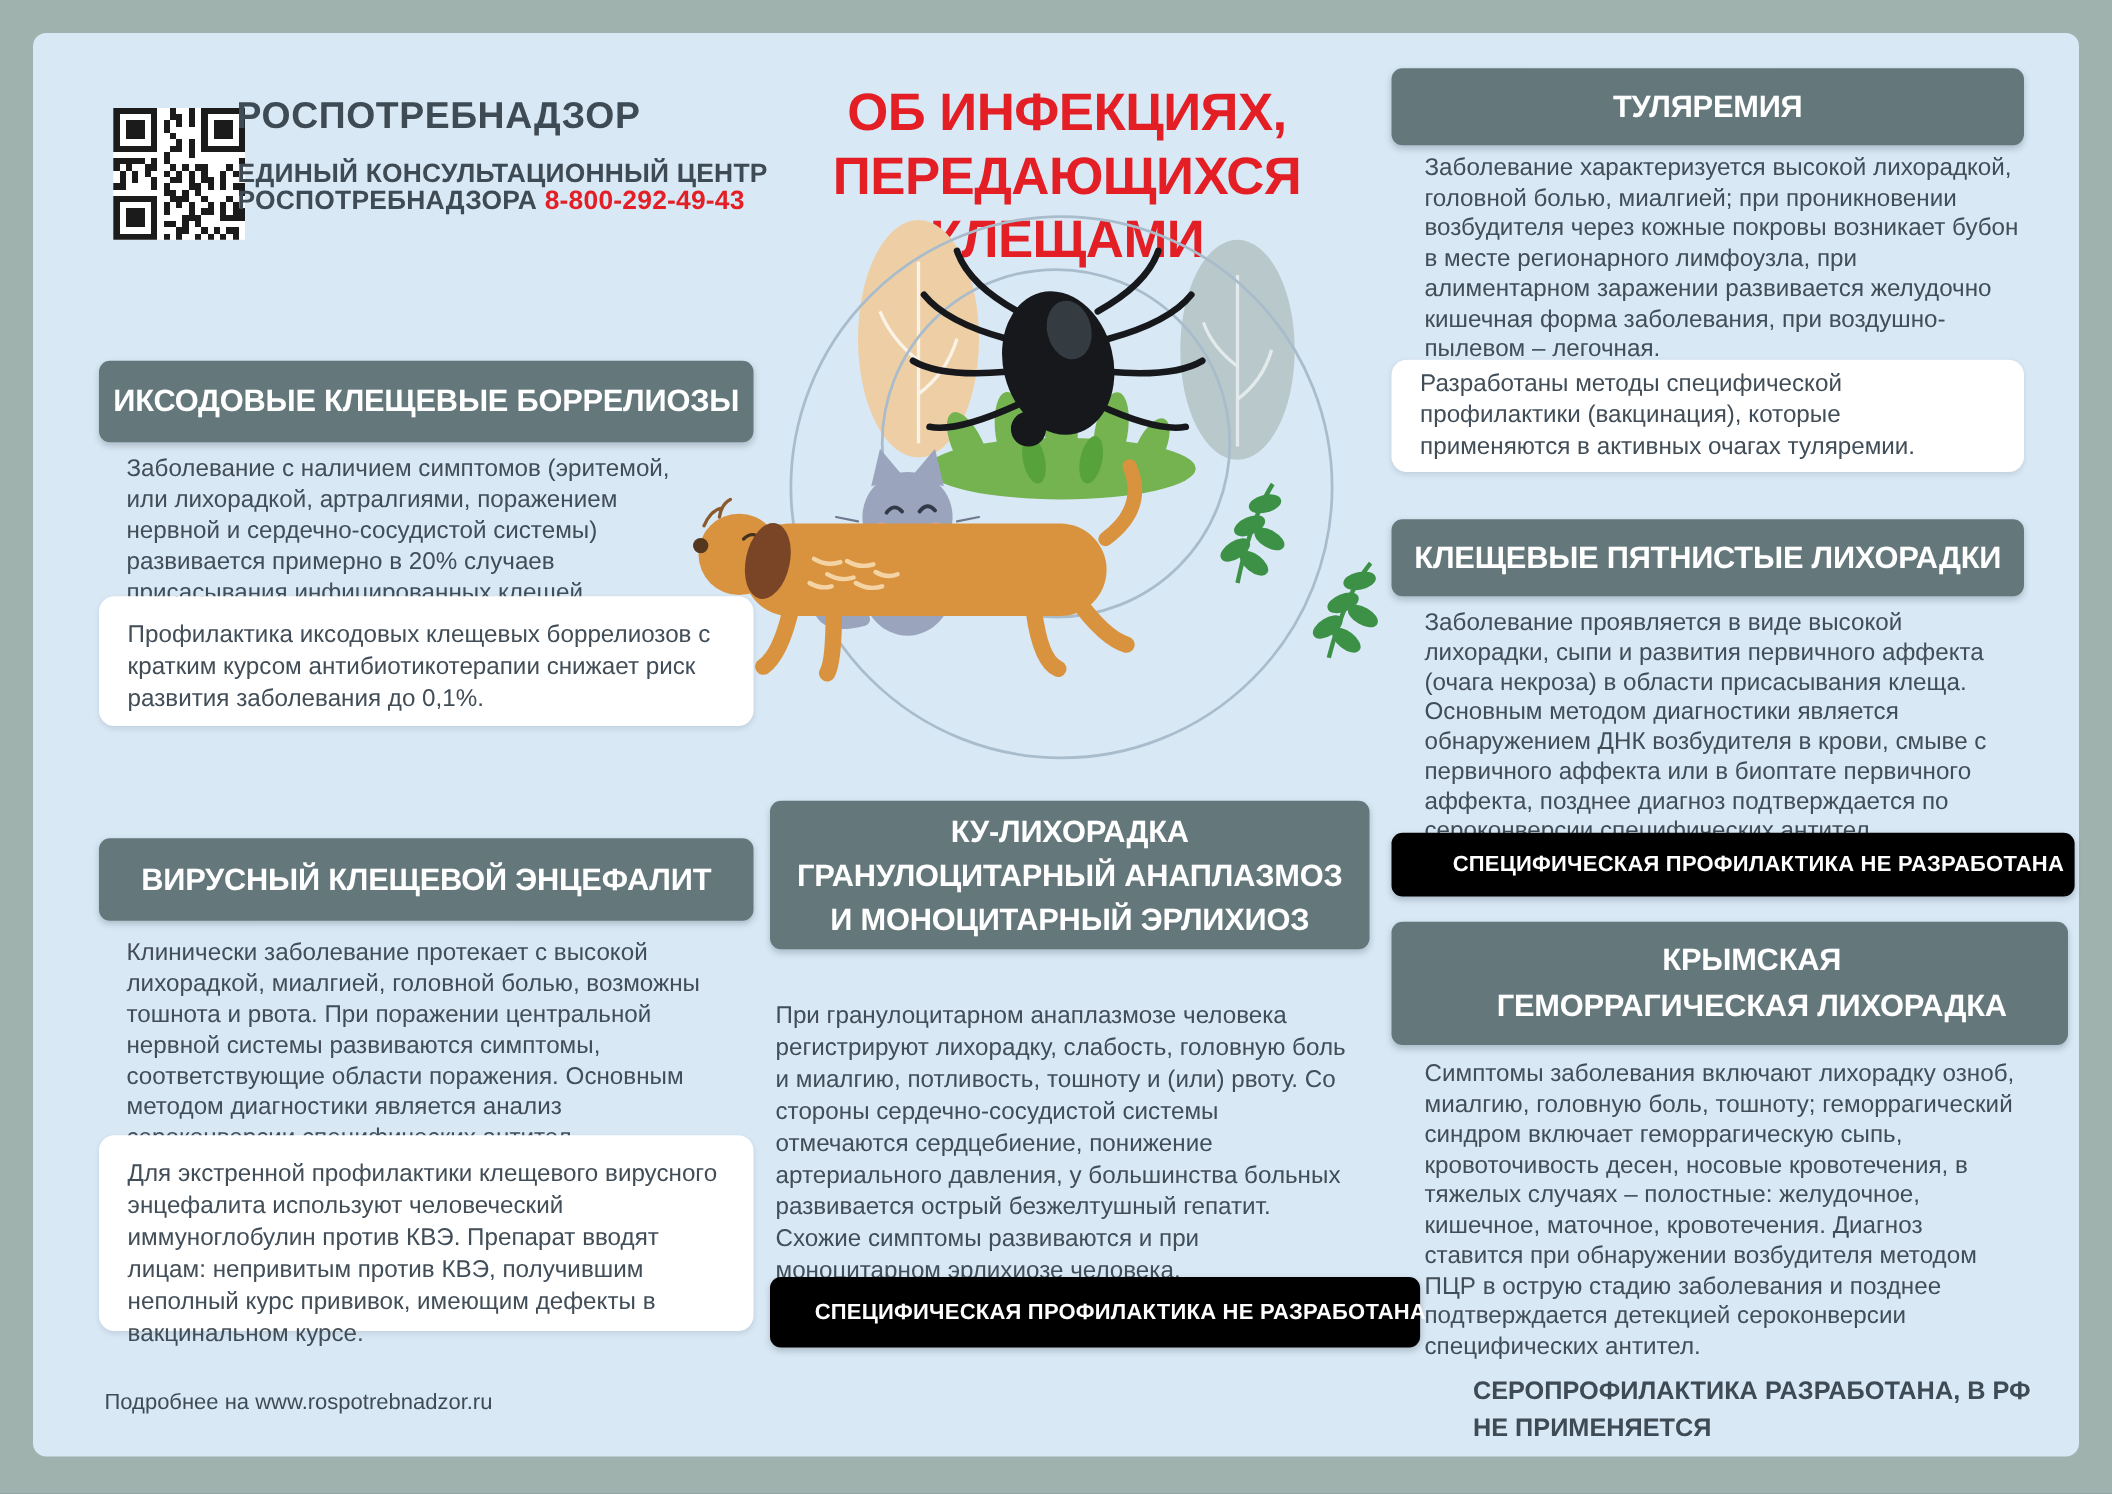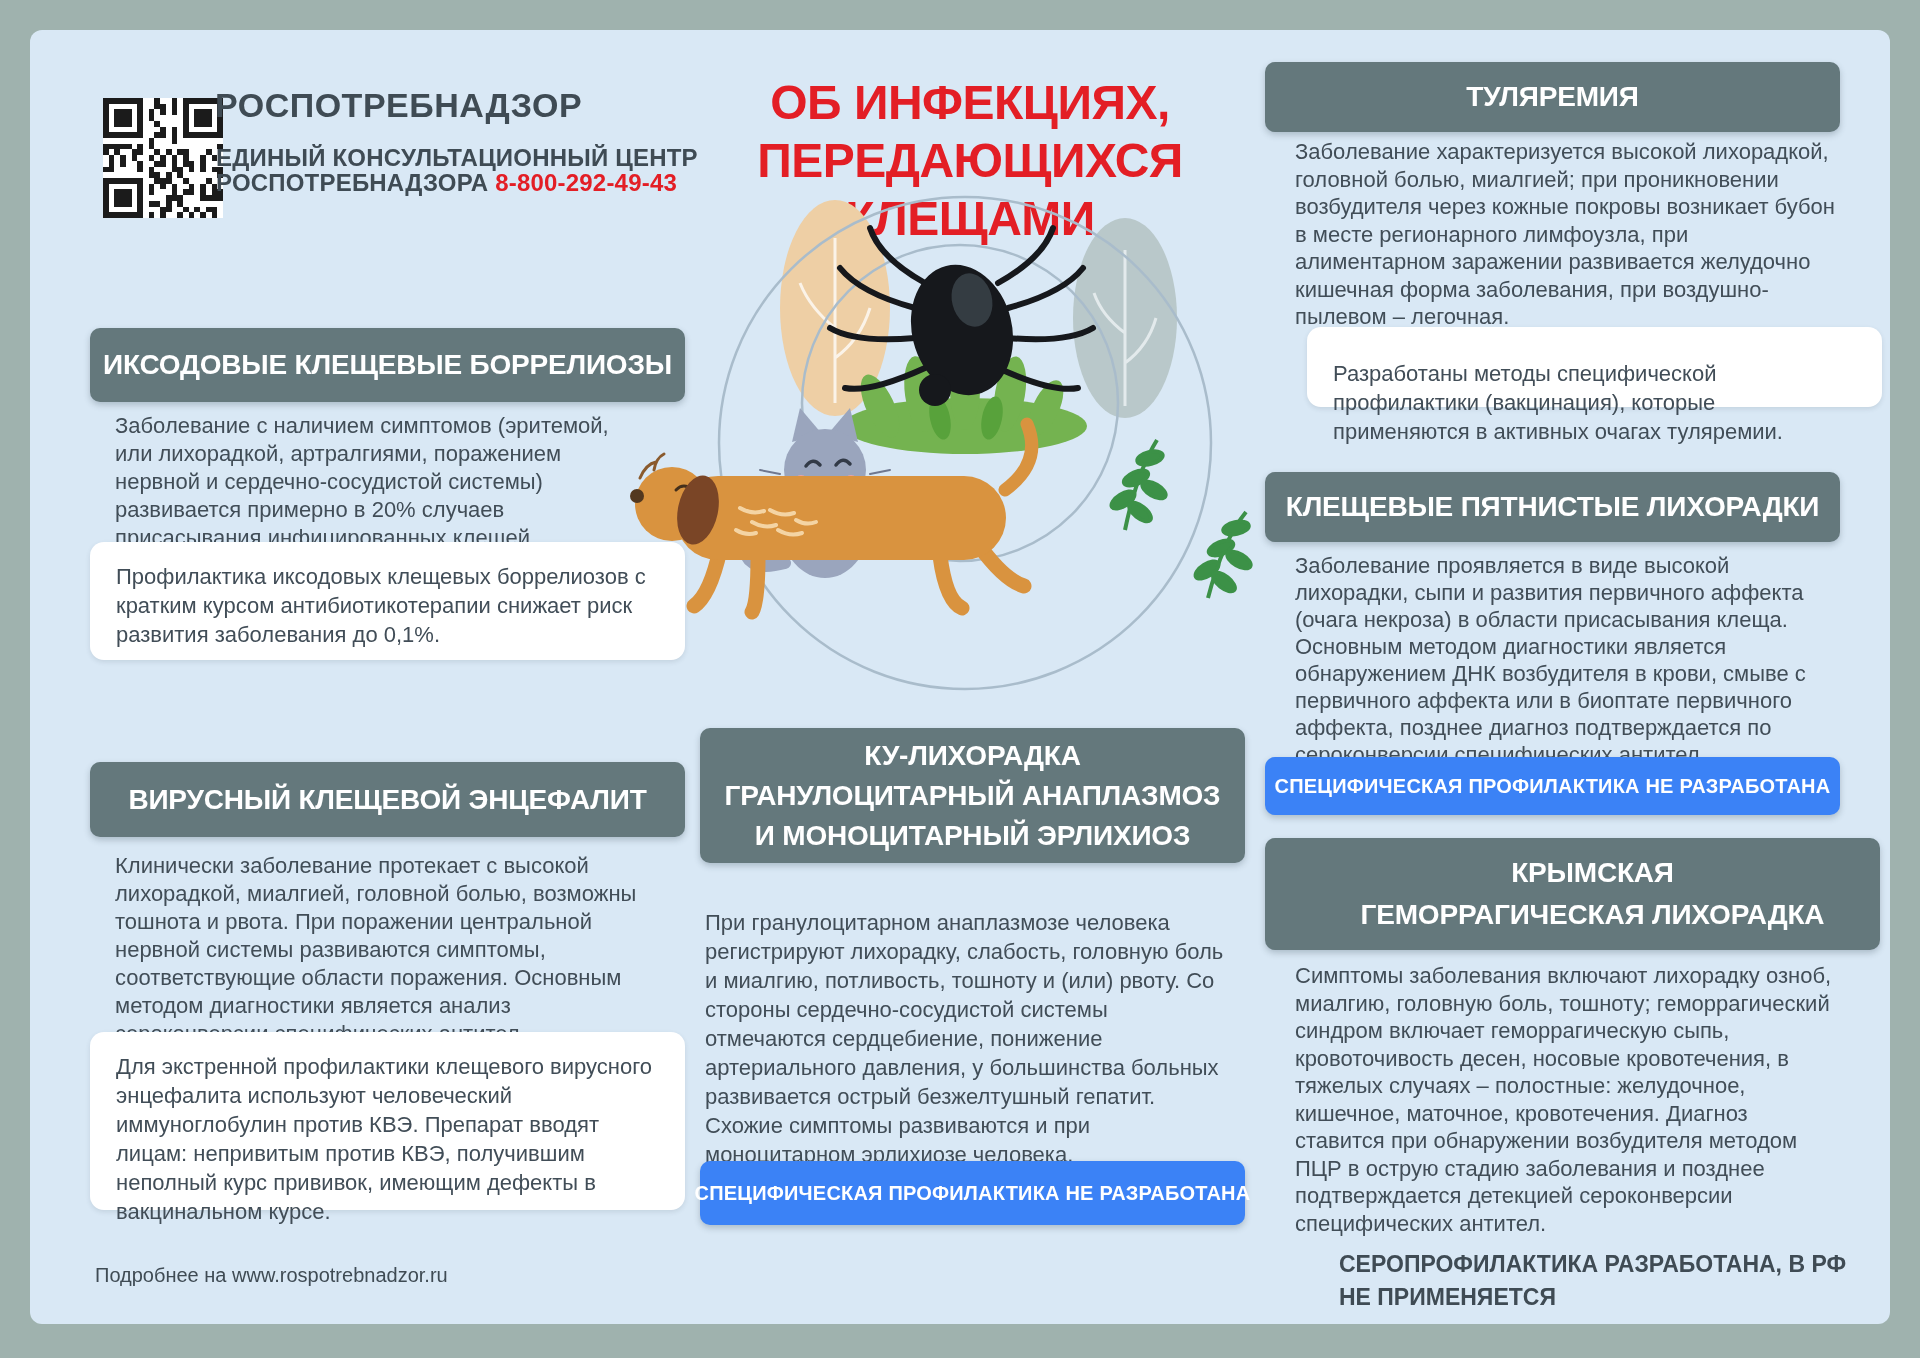--- a/index.html
+++ b/index.html
@@ -30,24 +30,25 @@
     display:flex;flex-direction:column;align-items:center;justify-content:center;text-align:right;
     box-shadow:0 3px 6px rgba(40,60,70,.25);
   }
   .body-text{position:absolute;font-size:22px;line-height:28px;color:#414d57;}
   .note{
     position:absolute;background:#ffffff;border-radius:14px;
     padding:20px 26px;font-size:22px;line-height:29px;color:#414d57;box-sizing:border-box;
     box-shadow:0 2px 5px rgba(40,60,70,.12);
   }
   .alert{
-    position:absolute;background:#3b82f6;border-radius:10px;color:#fff;
+    position:absolute;background:#000000;border-radius:10px;color:#fff;
     font-weight:bold;font-size:20px;letter-spacing:.2px;white-space:nowrap;
     display:flex;align-items:center;justify-content:center;text-align:center;
     box-shadow:0 3px 6px rgba(40,60,70,.25);
+    padding-left:46px;
   }
   .footnote{position:absolute;font-size:23px;font-weight:bold;line-height:33px;color:#3f4b54;}
   .footer-link{position:absolute;left:95px;top:1264px;font-size:20px;color:#3f4b54;}
 
   
   .head-borrelioses{left:90px;top:328px;width:595px;height:74px;}
   .body-borrelioses{left:115px;top:412px;width:525px;}
   .note-borrelioses{left:90px;top:542px;width:595px;height:118px;}
 
   .head-encephalitis{left:90px;top:762px;width:595px;height:75px;}
@@ -55,21 +56,21 @@
   .note-encephalitis{left:90px;top:1032px;width:595px;height:178px;}
 
   .illustration{position:absolute;left:580px;top:178px;width:700px;height:545px;}
 
   .head-qfever{left:700px;top:728px;width:545px;height:135px;line-height:40px;}
   .body-qfever{left:705px;top:908px;width:525px;line-height:29px;}
   .alert-qfever{left:700px;top:1161px;width:545px;height:64px;}
 
   .head-tularemia{left:1265px;top:62px;width:575px;height:70px;}
   .body-tularemia{left:1295px;top:138px;width:540px;line-height:27.5px;}
-  .note-tularemia{left:1307px;top:327px;width:575px;height:80px;padding:32px 26px;}
+  .note-tularemia{left:1265px;top:327px;width:575px;height:102px;padding:6px 26px;}
 
   .head-spotted{left:1265px;top:472px;width:575px;height:70px;}
   .body-spotted{left:1295px;top:552px;width:540px;line-height:27px;}
   .alert-spotted{left:1265px;top:757px;width:575px;height:58px;}
 
   .head-crimean{left:1265px;top:838px;width:575px;height:112px;line-height:42px;padding-left:40px;}
   .body-crimean{left:1295px;top:962px;width:545px;line-height:27.5px;}
   .footnote-crimean{left:1295px;top:1248px;width:545px;margin-left:44px;}
 </style>
 </head>

